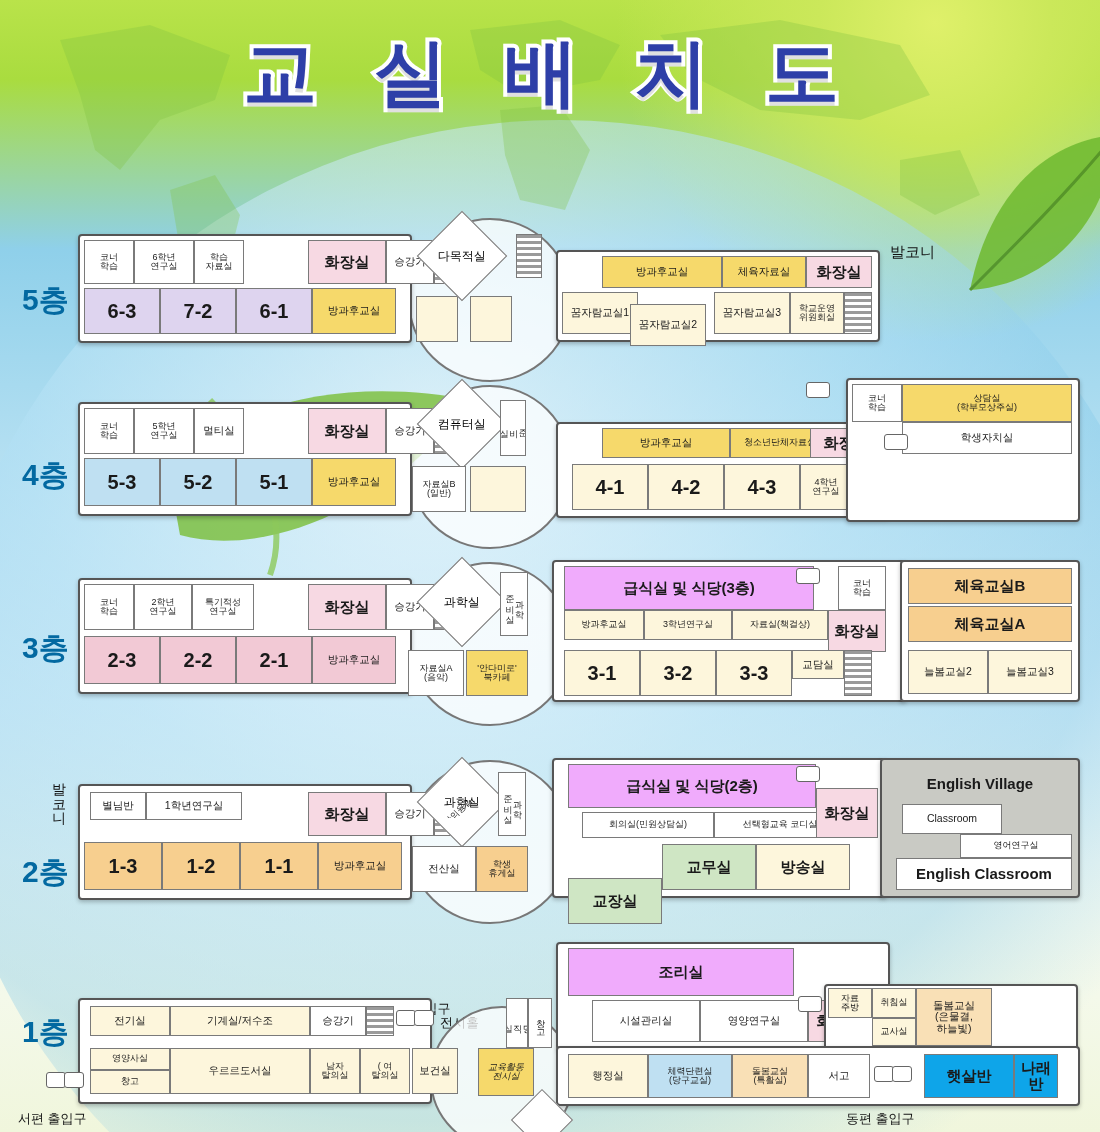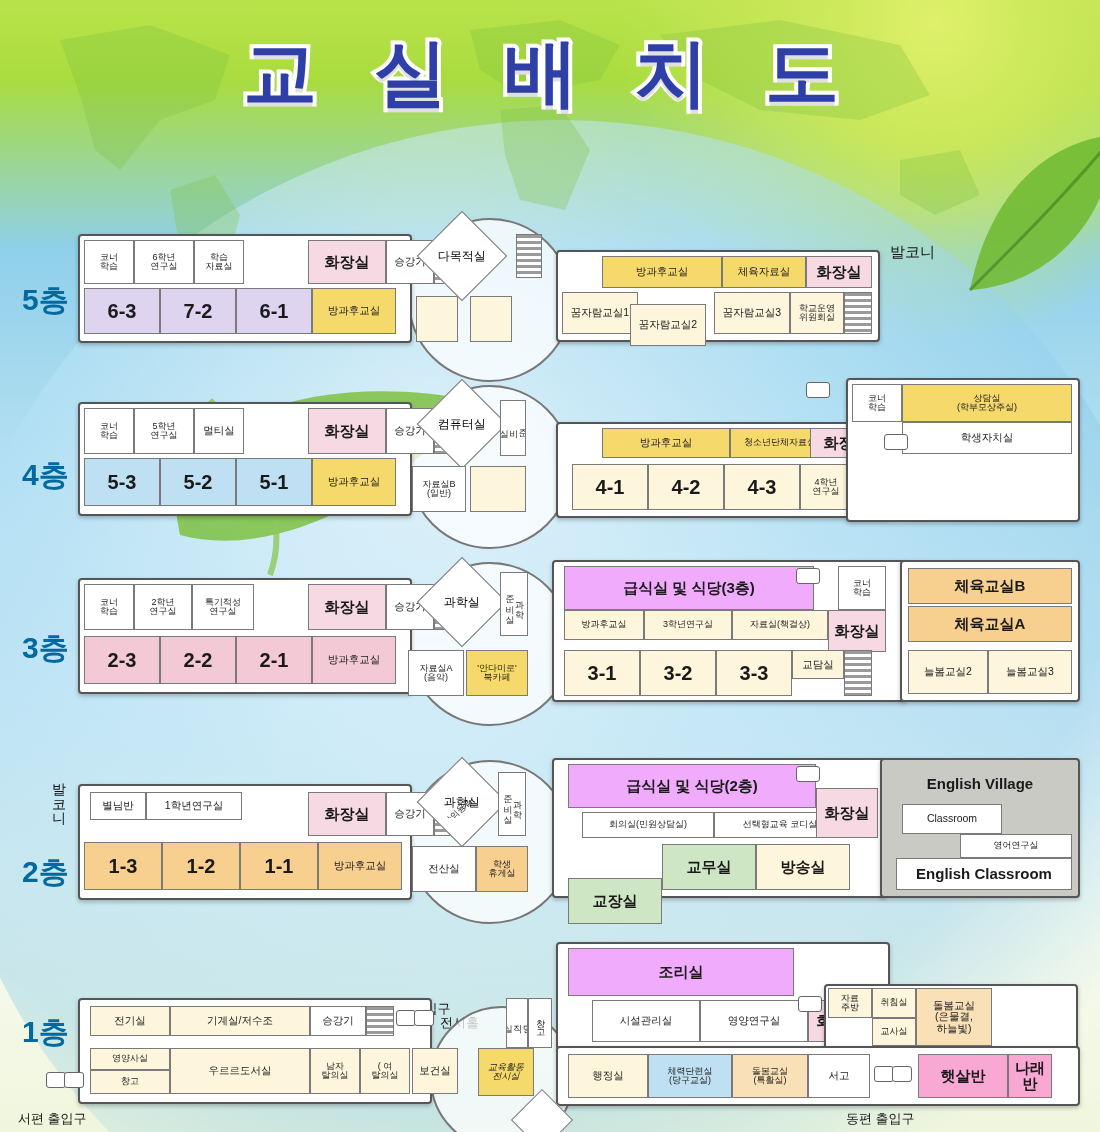--- a/index.html
+++ b/index.html
@@ -39,21 +39,21 @@
   .yellow{background:#f6d96b;}
   .cream{background:#fdf6dc;}
   .blue{background:#bfe0f2;}
   .green{background:#f0abfc;}
   .orange{background:#f7cf8f;}
   .lorange{background:#f9e0b6;}
   .rose{background:#f2c9d5;}
   .olive{background:#8cbe2b;color:#fff;}
   .gray{background:#c9cac4;}
   .lgreen{background:#cfe6c4;}
-  .magenta{background:#f9a8d4;}
+  .magenta{background:#0ea5e9;margin-left:6px;}
   .stair{background:repeating-linear-gradient(180deg,#9a9a9a 0 3px,#ffffff 3px 6px);}
   .vert{writing-mode:vertical-rl;text-orientation:upright;letter-spacing:1px;}
   .circle-out{position:absolute;border:2px solid #777;border-radius:50%;background:rgba(255,255,255,.75);}
   .door{position:absolute;border:1.5px solid #666;border-radius:3px;background:#fff;}
   .plain{position:absolute;font-size:13px;color:#111;}
   .bal{position:absolute;font-size:15px;color:#111;}
   .diamond{position:absolute;border:1px solid #777;background:#fff;transform:rotate(45deg);display:flex;align-items:center;justify-content:center;}
   .diamond span{transform:rotate(-45deg);font-size:12px;white-space:nowrap;}
 </style>
 </head>

